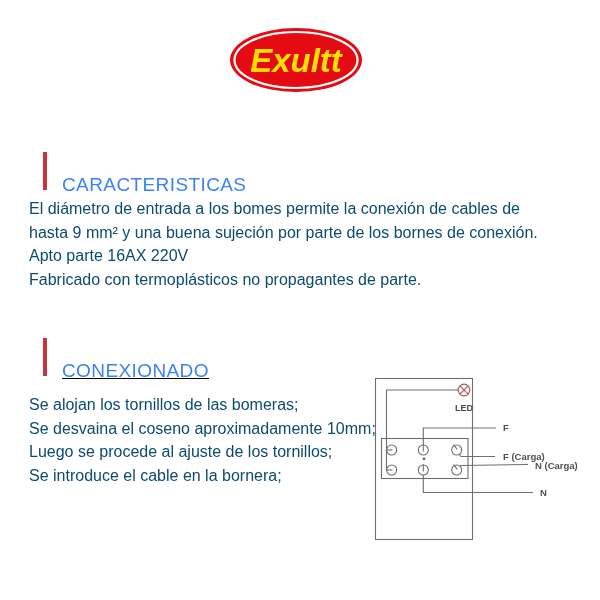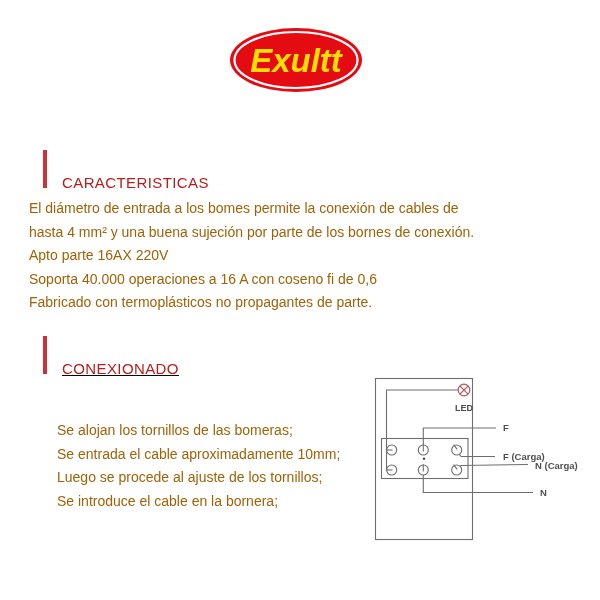--- a/index.html
+++ b/index.html
@@ -6,27 +6,27 @@
   body{
     width:600px;height:600px;position:relative;background:#ffffff;
     font-family:"Liberation Sans","DejaVu Sans",sans-serif;
     overflow:hidden;
   }
   
   .logo-wrap{position:absolute;left:224px;top:25px;width:144px;height:72px;}
   
   .section-heading{position:absolute;display:flex;align-items:center;}
   .heading-bar{width:4px;height:38px;background:#cc3338;margin-right:15px;flex:0 0 auto;}
-  .heading-text{font-size:15px;color:#b91c1c;letter-spacing:0.4px;white-space:nowrap;margin-top:28px;}
+  .heading-text{font-size:19px;color:#3b82f6;letter-spacing:0.4px;white-space:nowrap;margin-top:28px;}
   #heading-caracteristicas{left:43px;top:146px;}
   #heading-conexionado{left:43px;top:332px;text-decoration:underline;}
   
-  .para{position:absolute;left:29px;color:#a16207;font-size:14px;line-height:23.6px;}
+  .para{position:absolute;left:29px;color:#0c4a6e;font-size:16px;line-height:23.6px;}
   #para-caracteristicas{top:197px;width:530px;}
-  #para-conexionado{top:419px;width:345px;margin-left:28px;}
+  #para-conexionado{top:393px;width:345px;}
   .text-line{white-space:nowrap;}
   
   .diagram{position:absolute;left:373px;top:372px;width:222px;height:174px;}
   .diagram .wire{stroke:#6e6e6e;stroke-width:1.1;fill:none;}
   .diagram .frame{stroke:#6e6e6e;stroke-width:1.1;fill:none;}
   .diagram .terminal{stroke:#6e6e6e;stroke-width:1.1;fill:#ffffff;}
   .diagram .slot{stroke:#6e6e6e;stroke-width:1.1;fill:none;}
   .diagram .wire-label{font-family:"Liberation Sans","DejaVu Sans",sans-serif;
     font-size:9.5px;font-weight:bold;fill:#4f4f4f;}
   .diagram .led-text{font-family:"Liberation Sans","DejaVu Sans",sans-serif;
@@ -44,34 +44,33 @@
   </svg>
 </div>
 
 <div class="section-heading" id="heading-caracteristicas">
   <div class="heading-bar"></div>
   <div class="heading-text">CARACTERISTICAS</div>
 </div>
 
 <div class="para" id="para-caracteristicas">
   <div class="text-line">El diámetro de entrada a los bomes permite la conexión de cables de</div>
-  <div class="text-line">hasta 4 mm² y una buena sujeción por parte de los bornes de conexión.</div>
+  <div class="text-line">hasta 9 mm² y una buena sujeción por parte de los bornes de conexión.</div>
   <div class="text-line">Apto parte 16AX 220V</div>
-  <div class="text-line">Soporta 40.000 operaciones a 16 A con coseno fi de 0,6</div>
   <div class="text-line">Fabricado con termoplásticos no propagantes de parte.</div>
 </div>
 
 <div class="section-heading" id="heading-conexionado">
   <div class="heading-bar"></div>
   <div class="heading-text">CONEXIONADO</div>
 </div>
 
 <div class="para" id="para-conexionado">
   <div class="text-line">Se alojan los tornillos de las bomeras;</div>
-  <div class="text-line">Se entrada el cable aproximadamente 10mm;</div>
+  <div class="text-line">Se desvaina el coseno aproximadamente 10mm;</div>
   <div class="text-line">Luego se procede al ajuste de los tornillos;</div>
   <div class="text-line">Se introduce el cable en la bornera;</div>
 </div>
 
 <svg class="diagram" viewBox="373 372 222 174">
 
   <rect class="frame" x="375.5" y="378.5" width="97" height="161"></rect>
 
   <rect class="frame" x="381.5" y="438.5" width="86.5" height="40"></rect>
 

